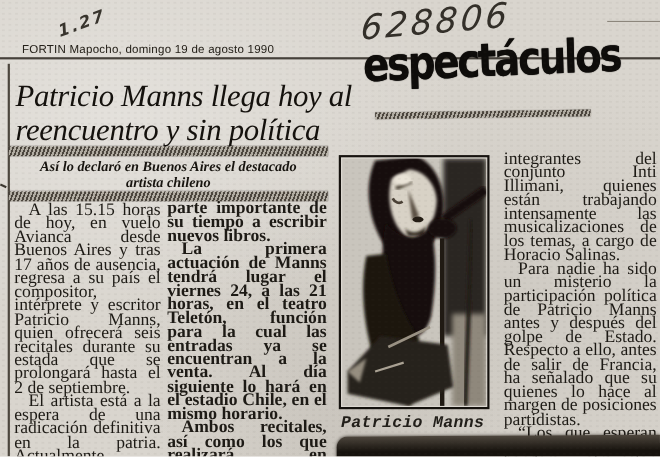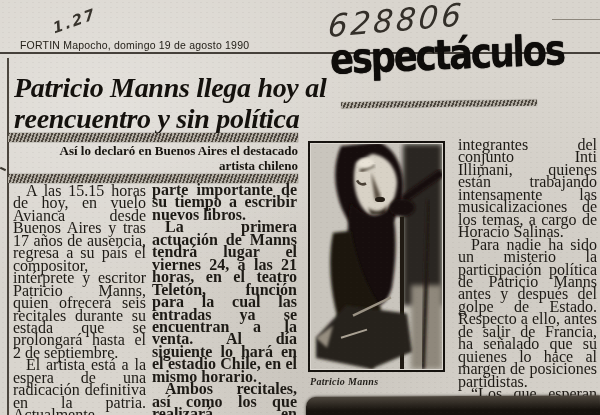--- a/index.html
+++ b/index.html
@@ -31,36 +31,36 @@
     transform:scaleX(.84) rotate(-2deg);transform-origin:left center;white-space:nowrap;
     text-shadow:0 0 1px #0e0c0a;
   }
   .hatch{
     background:repeating-linear-gradient(110deg, #4c463e 0 1.6px, #b2ada3 1.6px 3.4px);
     box-shadow:0 0 1px rgba(40,36,30,.7);
   }
   .banner-underline{position:absolute;left:341px;top:101px;width:196px;height:6px;transform:rotate(-.8deg);}
   .left-rule{position:absolute;left:7px;top:58px;width:2px;height:357px;background:#4c463e;}
   .margin-tick{position:absolute;left:0;top:168px;width:6px;height:2px;background:#3c3830;transform:rotate(25deg);}
-  .headline{position:absolute;left:14px;top:72px;width:420px;font-weight:bold;font-style:italic;font-size:28px;line-height:31px;color:#14110d;letter-spacing:-.3px;}
+  .headline{position:absolute;left:14px;top:72px;width:420px;font-weight:normal;font-style:italic;font-size:28px;line-height:31px;color:#14110d;letter-spacing:-.3px;}
   .subhead-bar-top{position:absolute;left:8px;top:133px;width:290px;height:9px;}
-  .subhead{position:absolute;left:8px;top:143px;width:290px;text-align:right;font-weight:bold;font-size:13px;line-height:15px;color:#17140f;}
+  .subhead{position:absolute;left:8px;top:143px;width:290px;text-align:center;font-weight:bold;font-style:italic;font-size:13px;line-height:15px;color:#17140f;}
   .subhead-bar-bottom{position:absolute;left:8px;top:174px;width:290px;height:9px;}
   .col{position:absolute;font-size:16px;line-height:12.45px;text-align:justify;color:#1d1a15;}
   .col p{margin:0;}
   .col p.ind{text-indent:13px;}
   .col-1{left:13px;top:185px;width:133px;}
   .col-2{left:152px;top:184px;width:145px;font-weight:bold;}
   .col-3{left:458px;top:139px;width:139px;}
   .photo-frame{
     position:absolute;left:308px;top:141px;width:137px;height:231px;box-sizing:border-box;
     border:2px solid #15120e;background:#dcd8d1;padding:1px;
   }
   .photo-frame svg{display:block;width:100%;height:100%;}
-  .caption{position:absolute;left:310px;top:376px;font-family:Liberation Serif, serif;font-weight:bold;font-style:italic;font-size:10px;color:#211e19;letter-spacing:.3px;}
+  .caption{position:absolute;left:310px;top:376px;font-family:Liberation Mono, monospace;font-weight:bold;font-style:italic;font-size:15px;color:#211e19;letter-spacing:.3px;}
   .bottom-bar{
     position:absolute;left:306px;top:396px;width:294px;height:22px;
     background:linear-gradient(180deg,#4d463d,#16120d 65%);
     border-radius:10px 0 0 0;box-shadow:0 0 3px rgba(25,20,14,.8);
     transform:rotate(-.3deg);
   }
 </style>
 </head>
 <body>
 

